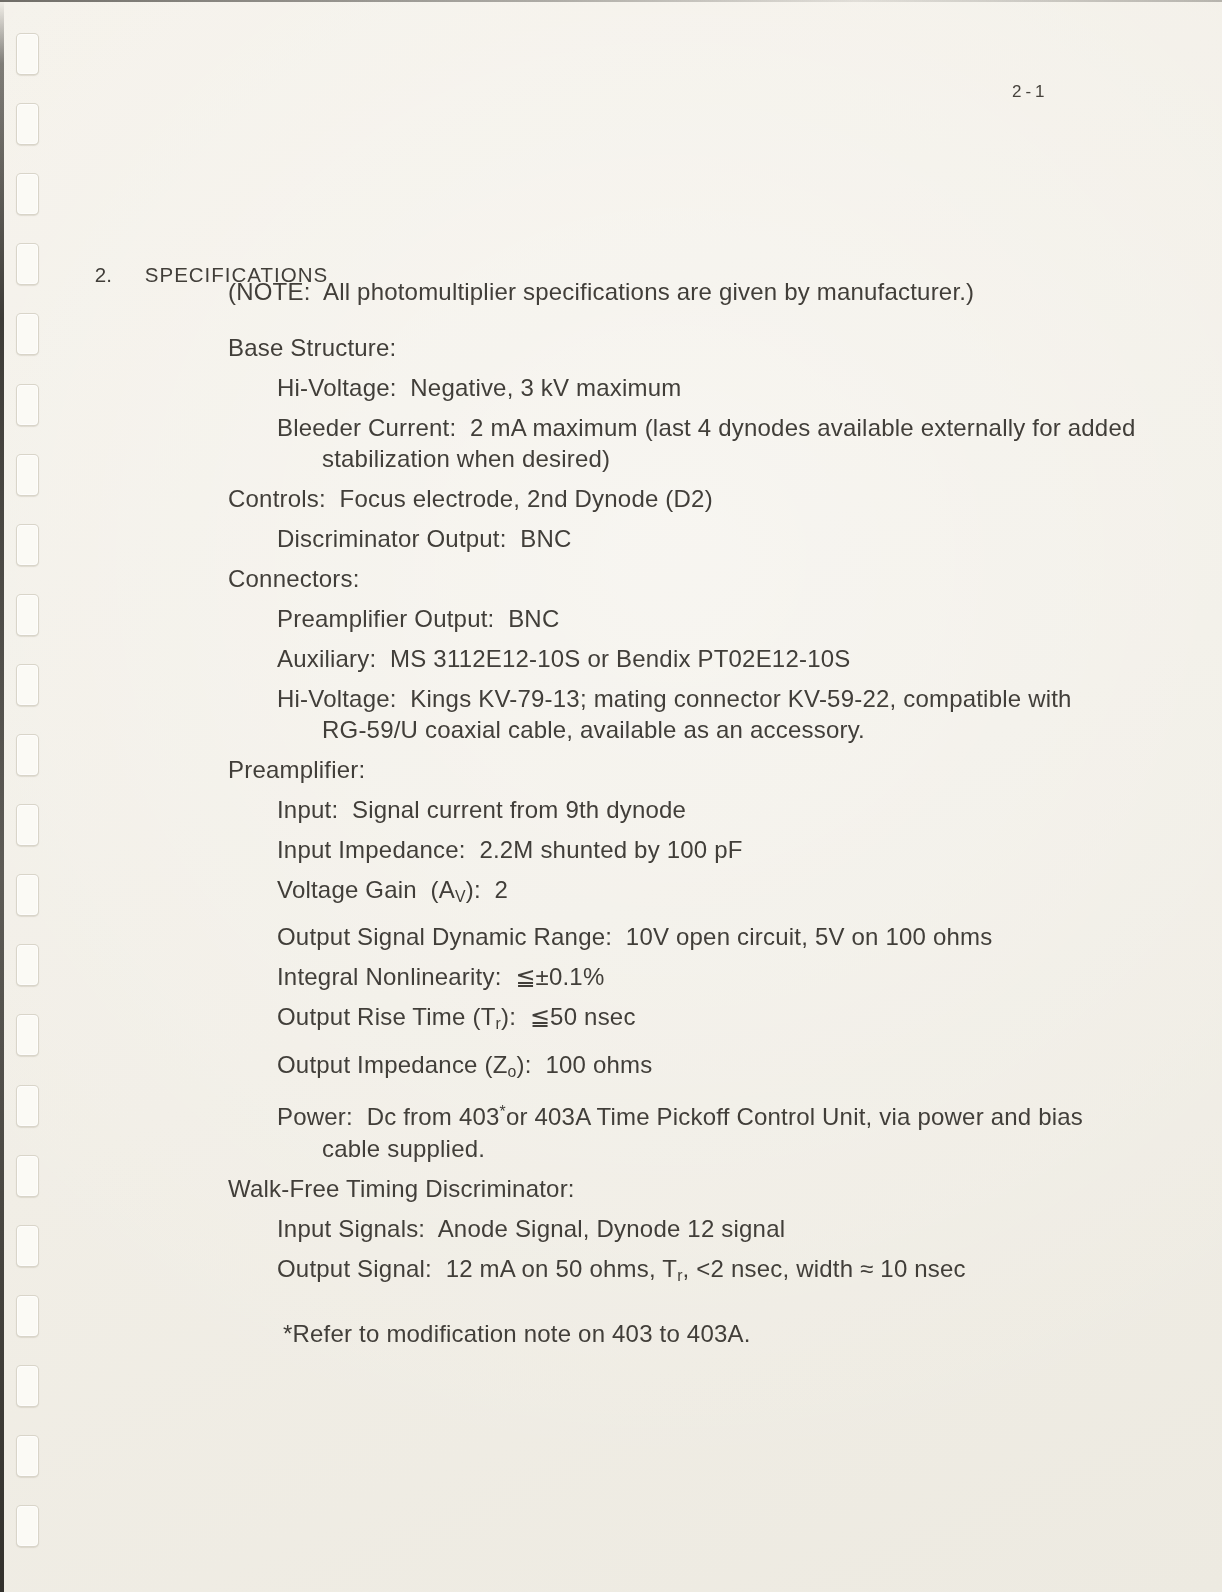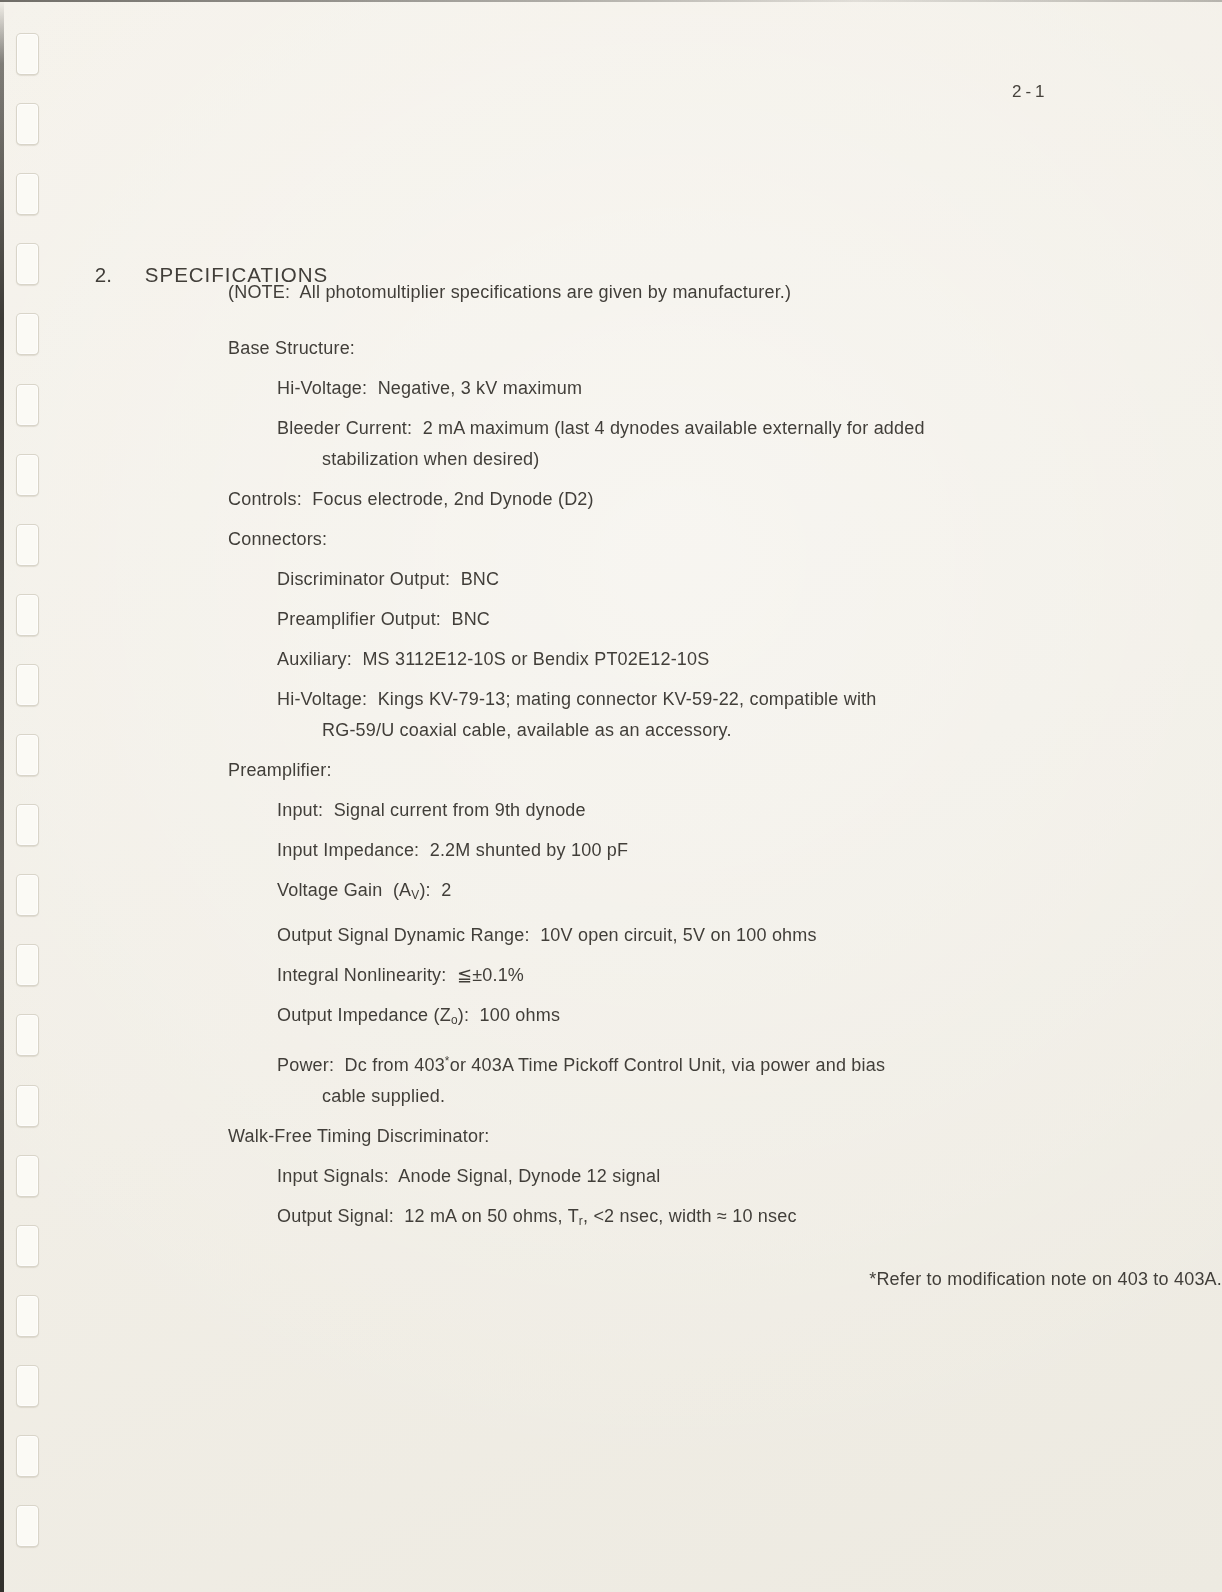--- a/index.html
+++ b/index.html
@@ -83,29 +83,29 @@
     letter-spacing: 1px;
   }
   .lines {
     position: absolute;
     top: 272px;
     left: 0;
     right: 0;
   }
   .line {
     line-height: 40px;
-    font-size: 18px;
+    font-size: 24px;
     letter-spacing: 0.2px;
     white-space: pre;
     color: #413e39;
   }
   .lv-section  { padding-left: 228px; }
   .lv-item     { padding-left: 277px; }
   .lv-cont     { padding-left: 322px; margin-top: -9px; }
-  .lv-footnote { padding-left: 283px; text-align: right; }
+  .lv-footnote { padding-left: 283px; }
   .gap-lg { margin-top: 16px; }
   .gap-xl { margin-top: 18px; }
   .sub {
     font-size: 0.66em;
     vertical-align: -0.28em;
   }
   .sup {
     font-size: 0.66em;
     vertical-align: 0.52em;
   }
@@ -147,32 +147,33 @@
     <span class="h-index">2.</span><span class="h-title">SPECIFICATIONS</span>
   </div>
 
   <div class="lines">
       <div class="line lv-section"><span>(NOTE:  All photomultiplier specifications are given by manufacturer.)</span></div>
       <div class="line lv-section gap-lg"><span>Base Structure:</span></div>
       <div class="line lv-item"><span>Hi-Voltage:  Negative, 3 kV maximum</span></div>
       <div class="line lv-item"><span>Bleeder Current:  2 mA maximum (last 4 dynodes available externally for added</span></div>
       <div class="line lv-cont"><span>stabilization when desired)</span></div>
       <div class="line lv-section"><span>Controls:  Focus electrode, 2nd Dynode (D2)</span></div>
+      <div class="line lv-item"><span>Discriminator Output:  BNC</span></div>
       <div class="line lv-section"><span>Connectors:</span></div>
-      <div class="line lv-item"><span>Discriminator Output:  BNC</span></div>
       <div class="line lv-item"><span>Preamplifier Output:  BNC</span></div>
       <div class="line lv-item"><span>Auxiliary:  MS 3112E12-10S or Bendix PT02E12-10S</span></div>
       <div class="line lv-item"><span>Hi-Voltage:  Kings KV-79-13; mating connector KV-59-22, compatible with</span></div>
       <div class="line lv-cont"><span>RG-59/U coaxial cable, available as an accessory.</span></div>
       <div class="line lv-section"><span>Preamplifier:</span></div>
       <div class="line lv-item"><span>Input:  Signal current from 9th dynode</span></div>
       <div class="line lv-item"><span>Input Impedance:  2.2M shunted by 100 pF</span></div>
       <div class="line lv-item"><span>Voltage Gain  (A</span><span class="sub">V</span><span>):  2</span></div>
       <div class="line lv-item"><span>Output Signal Dynamic Range:  10V open circuit, 5V on 100 ohms</span></div>
       <div class="line lv-item"><span>Integral Nonlinearity:  ≦±0.1%</span></div>
+      <div class="line lv-item"><span>Output Rise Time (T</span><span class="sub">r</span><span>):  ≦50 nsec</span></div>
       <div class="line lv-item"><span>Output Impedance (Z</span><span class="sub">o</span><span>):  100 ohms</span></div>
       <div class="line lv-item"><span>Power:  Dc from 403</span><span class="sup">*</span><span>or 403A Time Pickoff Control Unit, via power and bias</span></div>
       <div class="line lv-cont"><span>cable supplied.</span></div>
       <div class="line lv-section"><span>Walk-Free Timing Discriminator:</span></div>
       <div class="line lv-item"><span>Input Signals:  Anode Signal, Dynode 12 signal</span></div>
       <div class="line lv-item"><span>Output Signal:  12 mA on 50 ohms, T</span><span class="sub">r</span><span>, &lt;2 nsec, width ≈ 10 nsec</span></div>
       <div class="line lv-footnote gap-xl"><span>*Refer to modification note on 403 to 403A.</span></div>
     </div>
 </div>
 

